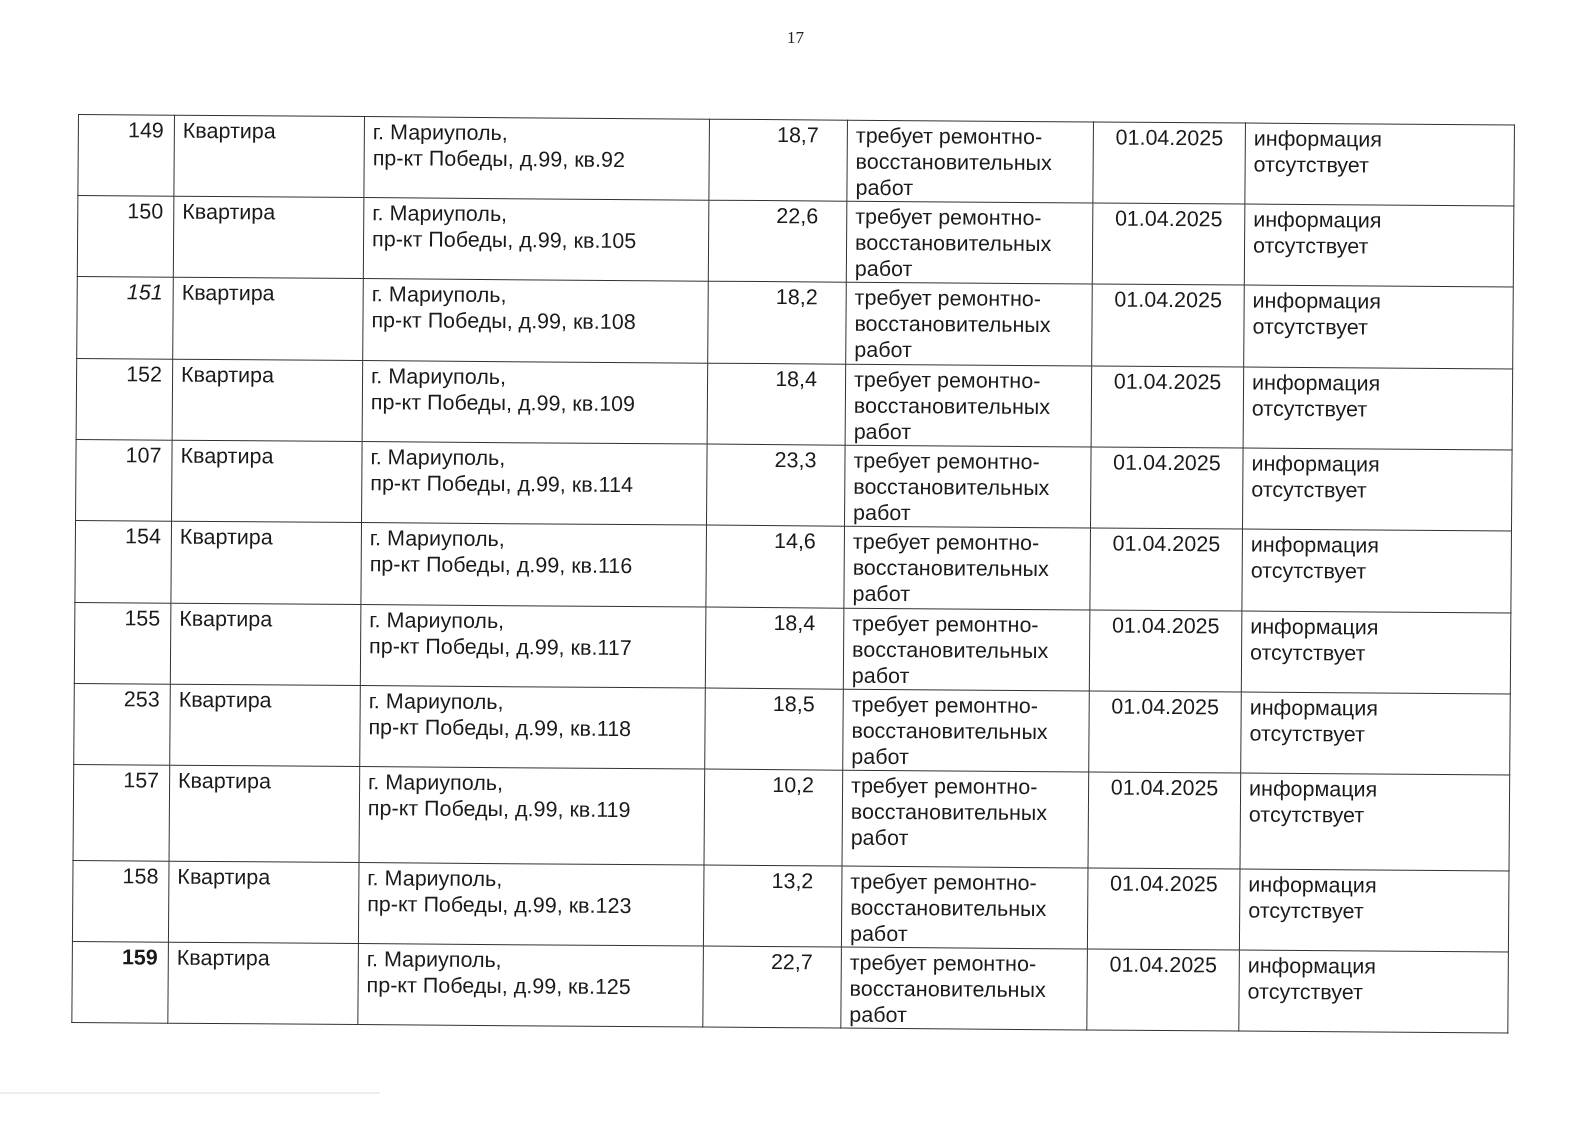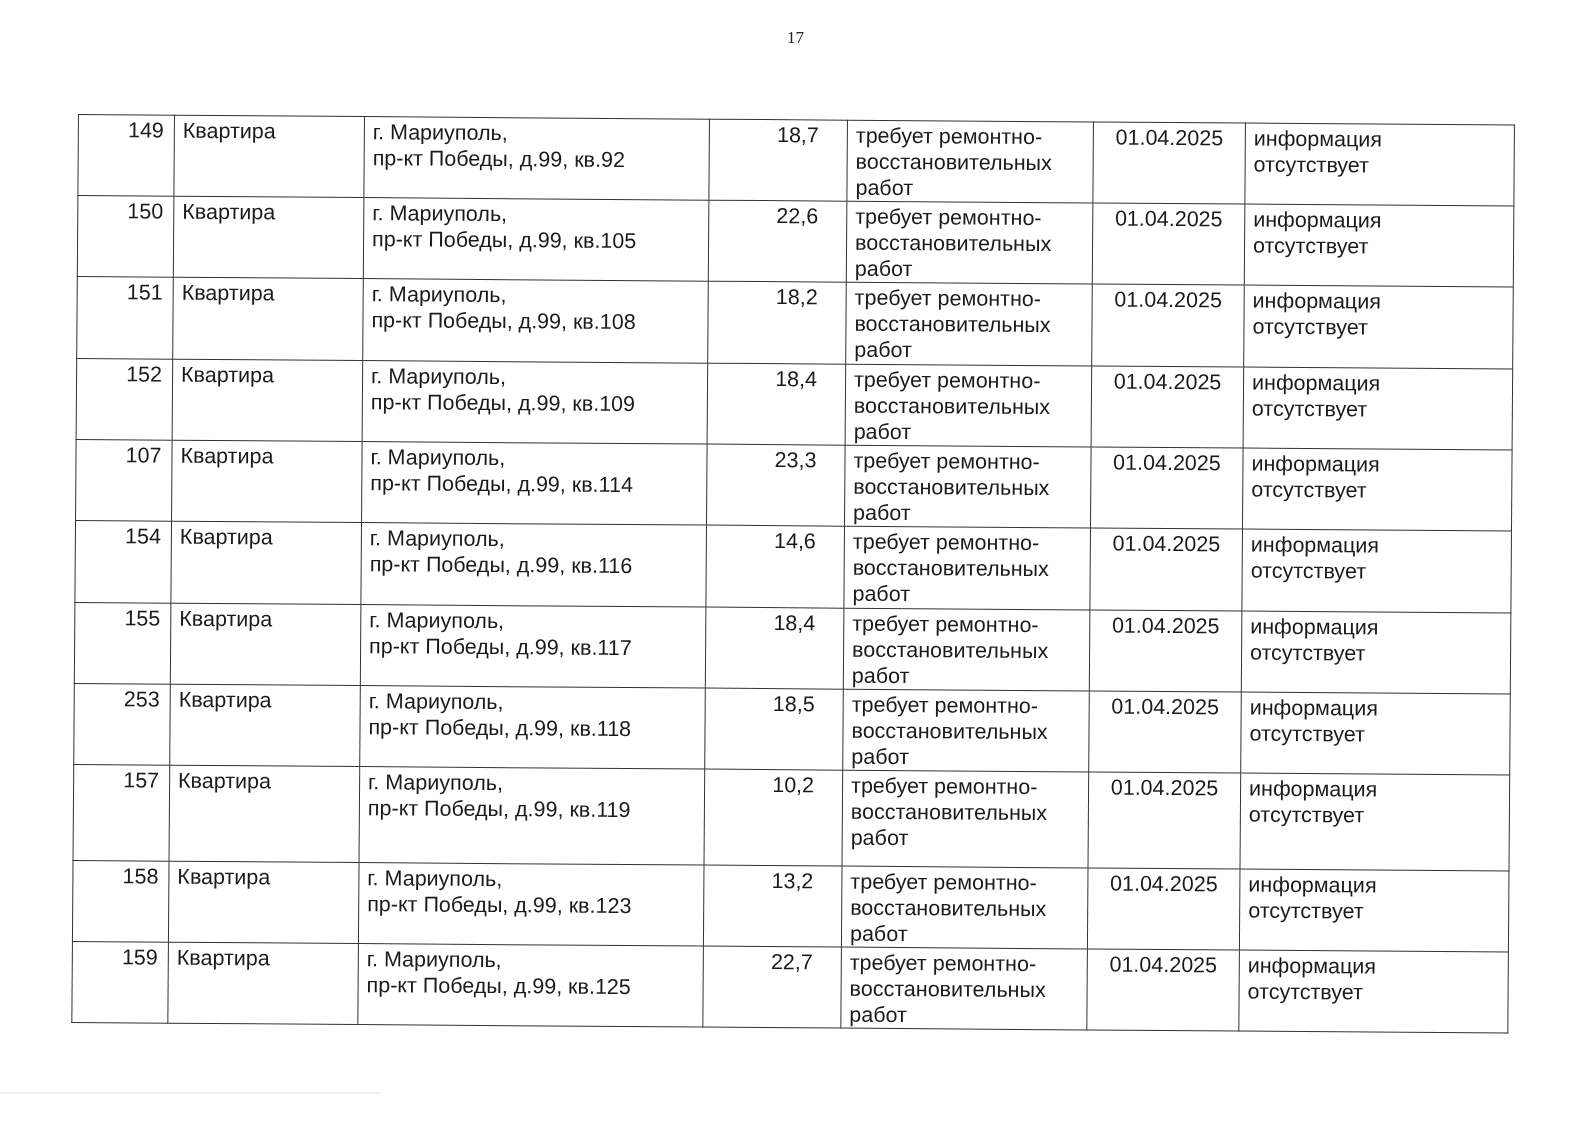--- a/index.html
+++ b/index.html
@@ -66,21 +66,21 @@
             <div>восстановительных</div>
             <div>работ</div>
           </td>
           <td class="date" style="height: 78px;"><span>01.04.2025</span></td>
           <td style="height: 78px;">
             <div>информация</div>
             <div>отсутствует</div>
           </td>
         </tr>
         <tr>
-          <td class="num" style="height: 79px;"><span>151</span></td>
+          <td class="num" style="height: 79px; font-style: italic;"><span>151</span></td>
           <td style="height: 79px;"><span>Квартира</span></td>
           <td style="height: 79px;">
             <div>г. Мариуполь,</div>
             <div>пр-кт Победы, д.99, кв.108</div>
           </td>
           <td class="area" style="height: 79px;"><span>18,2</span></td>
           <td style="height: 79px;">
             <div>требует ремонтно-</div>
             <div>восстановительных</div>
             <div>работ</div>
@@ -218,21 +218,21 @@
             <div>восстановительных</div>
             <div>работ</div>
           </td>
           <td class="date" style="height: 75px;"><span>01.04.2025</span></td>
           <td style="height: 75px;">
             <div>информация</div>
             <div>отсутствует</div>
           </td>
         </tr>
         <tr>
-          <td class="num" style="height: 77px;"><span>159</span></td>
+          <td class="num" style="height: 77px; font-weight: bold;"><span>159</span></td>
           <td style="height: 77px;"><span>Квартира</span></td>
           <td style="height: 77px;">
             <div>г. Мариуполь,</div>
             <div>пр-кт Победы, д.99, кв.125</div>
           </td>
           <td class="area" style="height: 77px;"><span>22,7</span></td>
           <td style="height: 77px;">
             <div>требует ремонтно-</div>
             <div>восстановительных</div>
             <div>работ</div>

